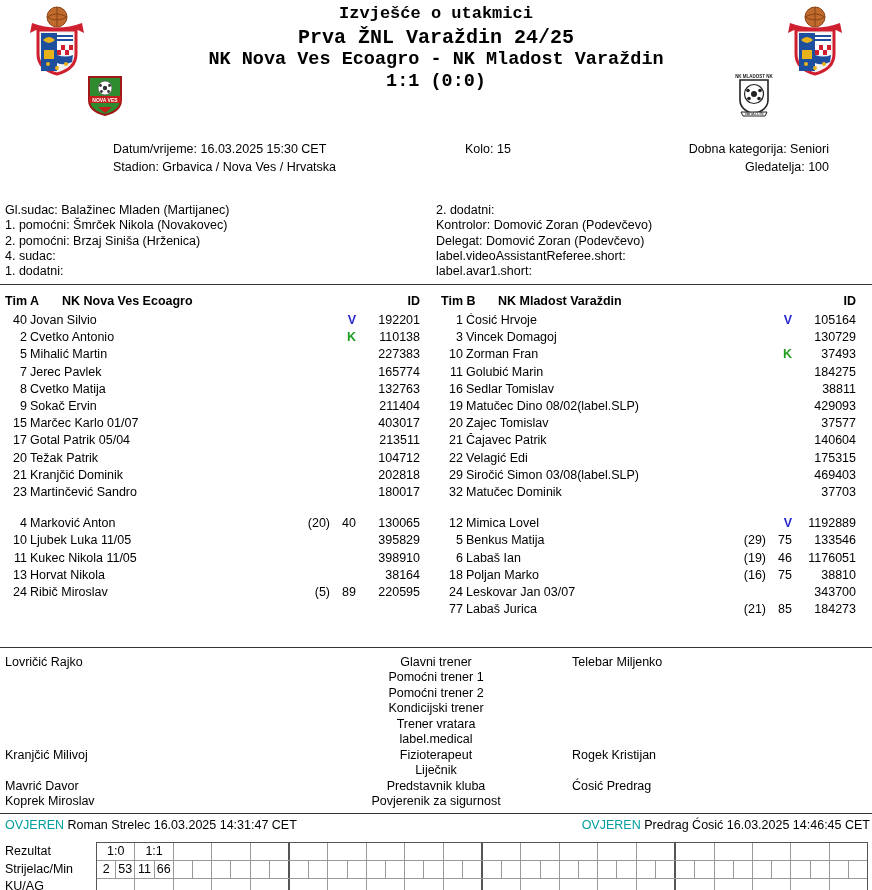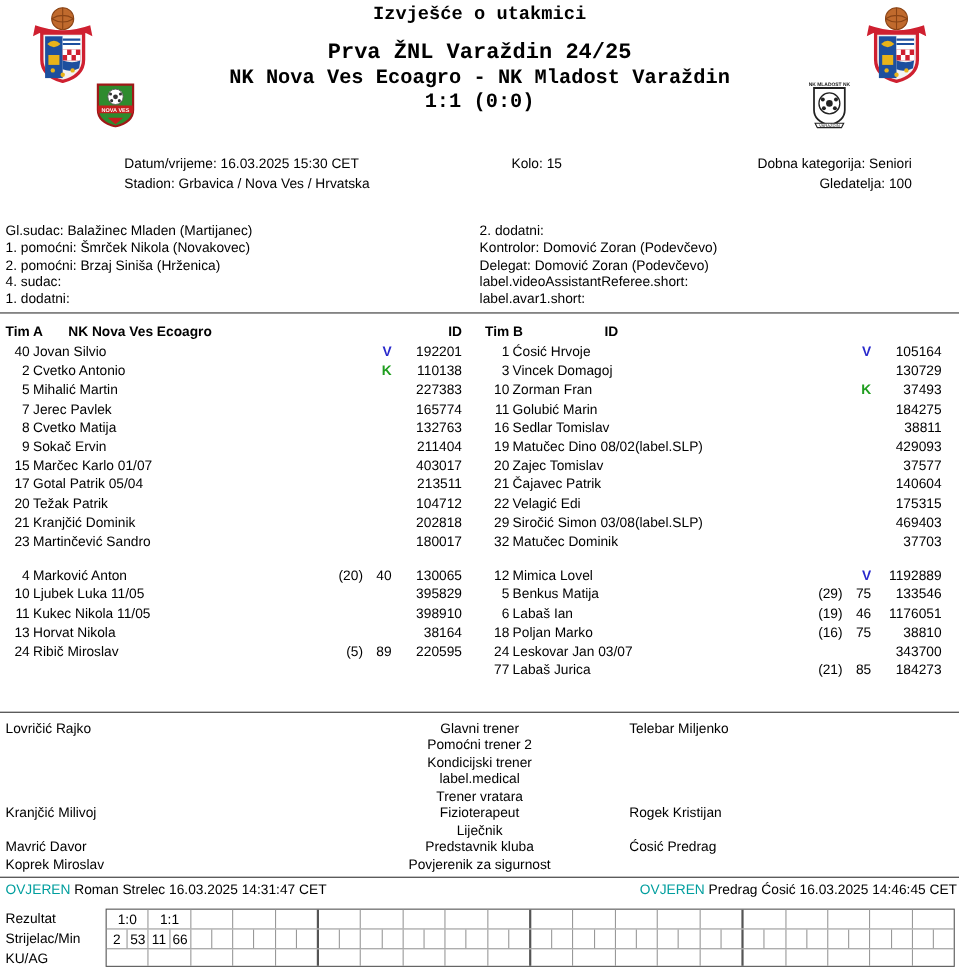--- a/index.html
+++ b/index.html
@@ -5,21 +5,21 @@
   html,body{margin:0;padding:0;}
   body{
     width:872px;height:890px;overflow:hidden;position:relative;
     background:#fff;color:#000;
     font-family:"Liberation Sans",sans-serif;font-size:12.5px;
   }
   
   .header{position:relative;height:132px;}
   .titles{text-align:center;padding-top:4px;font-family:Liberation Mono, monospace;}
   .t1{font-size:17px;font-weight:bold;}
-  .t2{font-size:20px;font-weight:bold;margin-top:14px;}
+  .t2{font-size:20px;font-weight:bold;margin-top:3px;}
   .t3{font-size:18.5px;font-weight:bold;}
   .t4{font-size:18.5px;font-weight:bold;margin-top:1px;}
   .crest{position:absolute;}
   .crest-l{left:28px;top:6px;}
   .club-l{left:86px;top:74px;}
   .crest-r{left:786px;top:6px;}
   .club-r{left:733px;top:72px;}
   
   .inforow{display:flex;padding-left:113px;margin-top:8px;line-height:18px;gap:40px;}
   .info-left{width:312px;}
@@ -311,20 +311,21 @@
           <span class="pname">Ribič Miroslav</span>
           <span class="psub">(5)</span>
           <span class="pmin">89</span>
           <span class="pid">220595</span>
         </div>
       </div>
     </div>
   <div class="team">
       <div class="thead">
         <span class="th-label">Tim B</span>
+        <span class="th-name">NK Mladost Varaždin</span>
         <span class="th-id">ID</span>
       </div>
       <div class="starters">
         <div class="prow">
           <span class="pnum">1</span>
           <span class="pname">Ćosić Hrvoje</span>
           <span class="psub"></span>
           <span class="pmin card-V">V</span>
           <span class="pid">105164</span>
         </div>
@@ -449,40 +450,41 @@
 <hr class="sep sep2">
 
 <div class="staff">
     <div class="srow">
       <span class="s-a">Lovričić Rajko</span>
       <span class="s-role">Glavni trener</span>
       <span class="s-b">Telebar Miljenko</span>
     </div>
     <div class="srow">
       <span class="s-a"></span>
+      <span class="s-role">Pomoćni trener 1</span>
       <span class="s-b"></span>
     </div>
     <div class="srow">
       <span class="s-a"></span>
       <span class="s-role">Pomoćni trener 2</span>
       <span class="s-b"></span>
     </div>
     <div class="srow">
       <span class="s-a"></span>
       <span class="s-role">Kondicijski trener</span>
       <span class="s-b"></span>
     </div>
     <div class="srow">
       <span class="s-a"></span>
+      <span class="s-role">Trener vratara</span>
+      <span class="s-b"></span>
+    </div>
+    <div class="srow">
+      <span class="s-a"></span>
       <span class="s-role">label.medical</span>
-      <span class="s-b"></span>
-    </div>
-    <div class="srow">
-      <span class="s-a"></span>
-      <span class="s-role">Trener vratara</span>
       <span class="s-b"></span>
     </div>
     <div class="srow">
       <span class="s-a">Kranjčić Milivoj</span>
       <span class="s-role">Fizioterapeut</span>
       <span class="s-b">Rogek Kristijan</span>
     </div>
     <div class="srow">
       <span class="s-a"></span>
       <span class="s-role">Liječnik</span>

